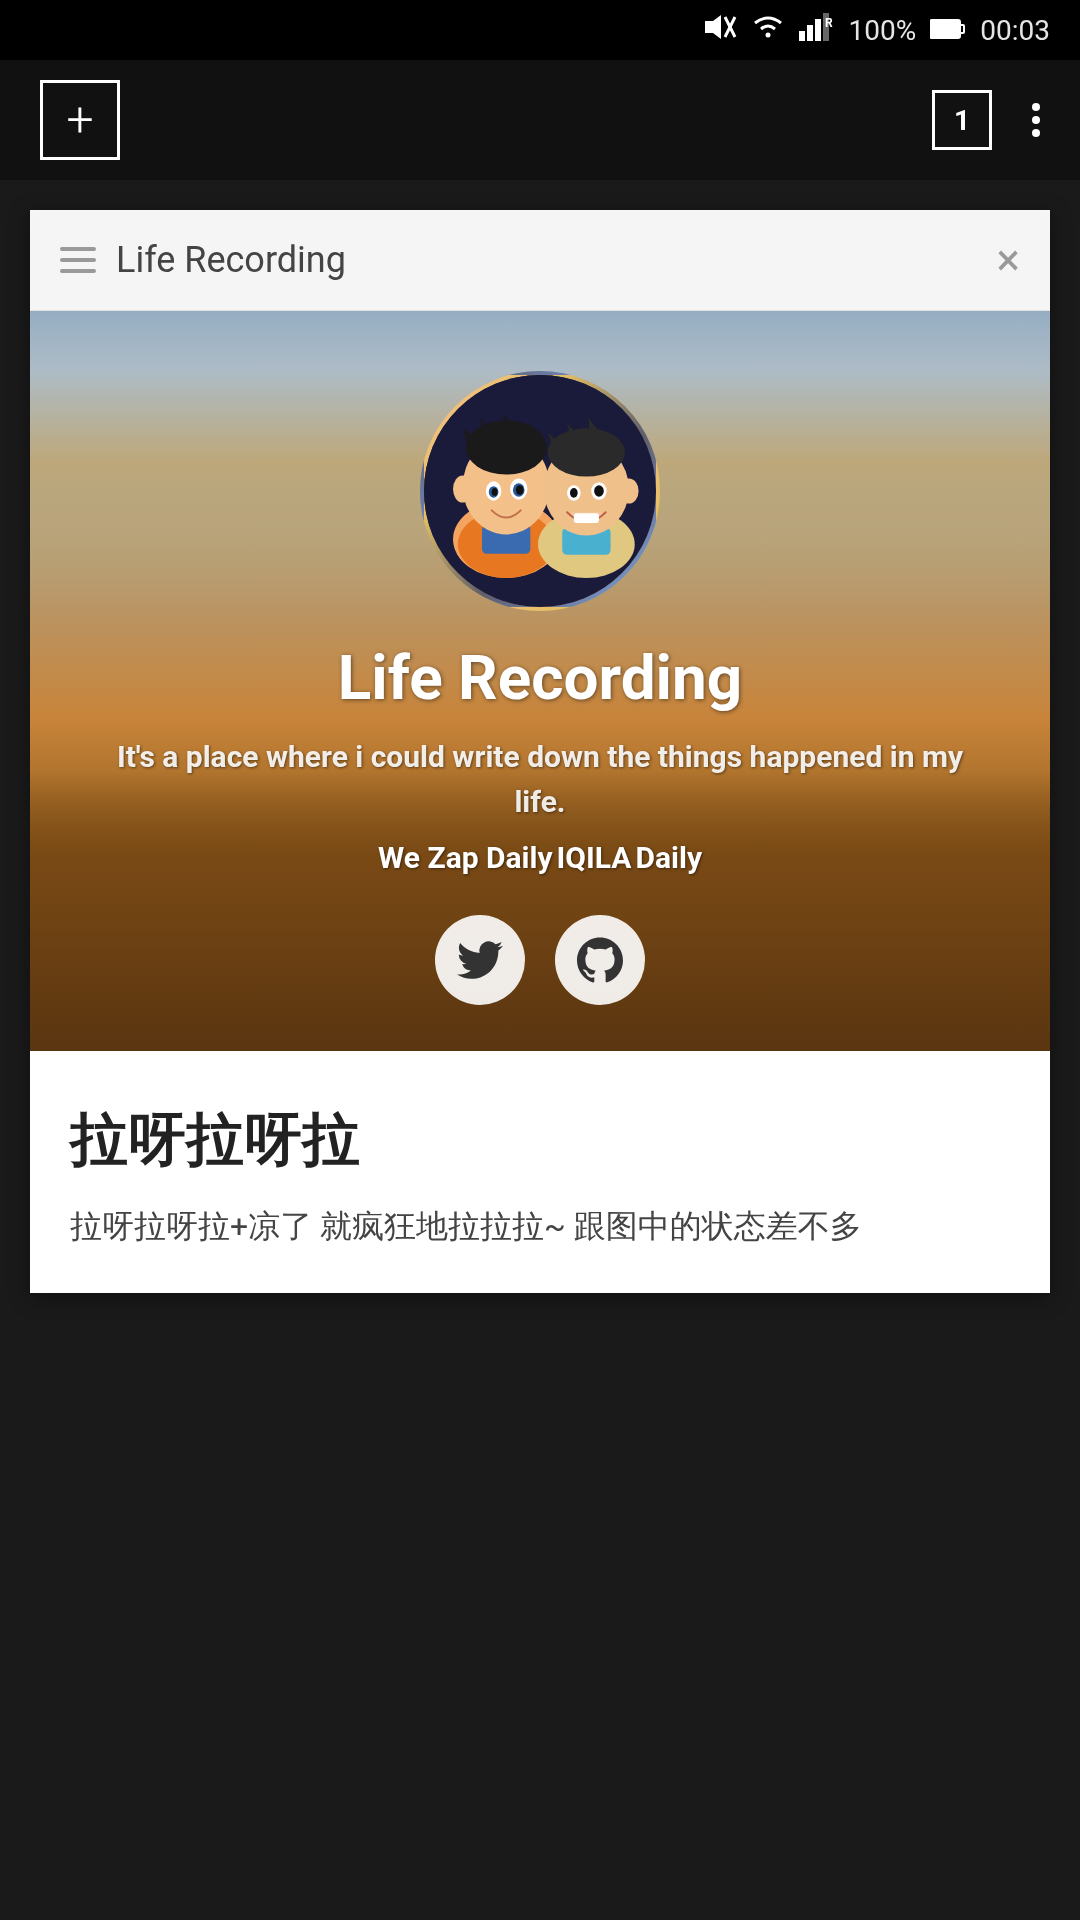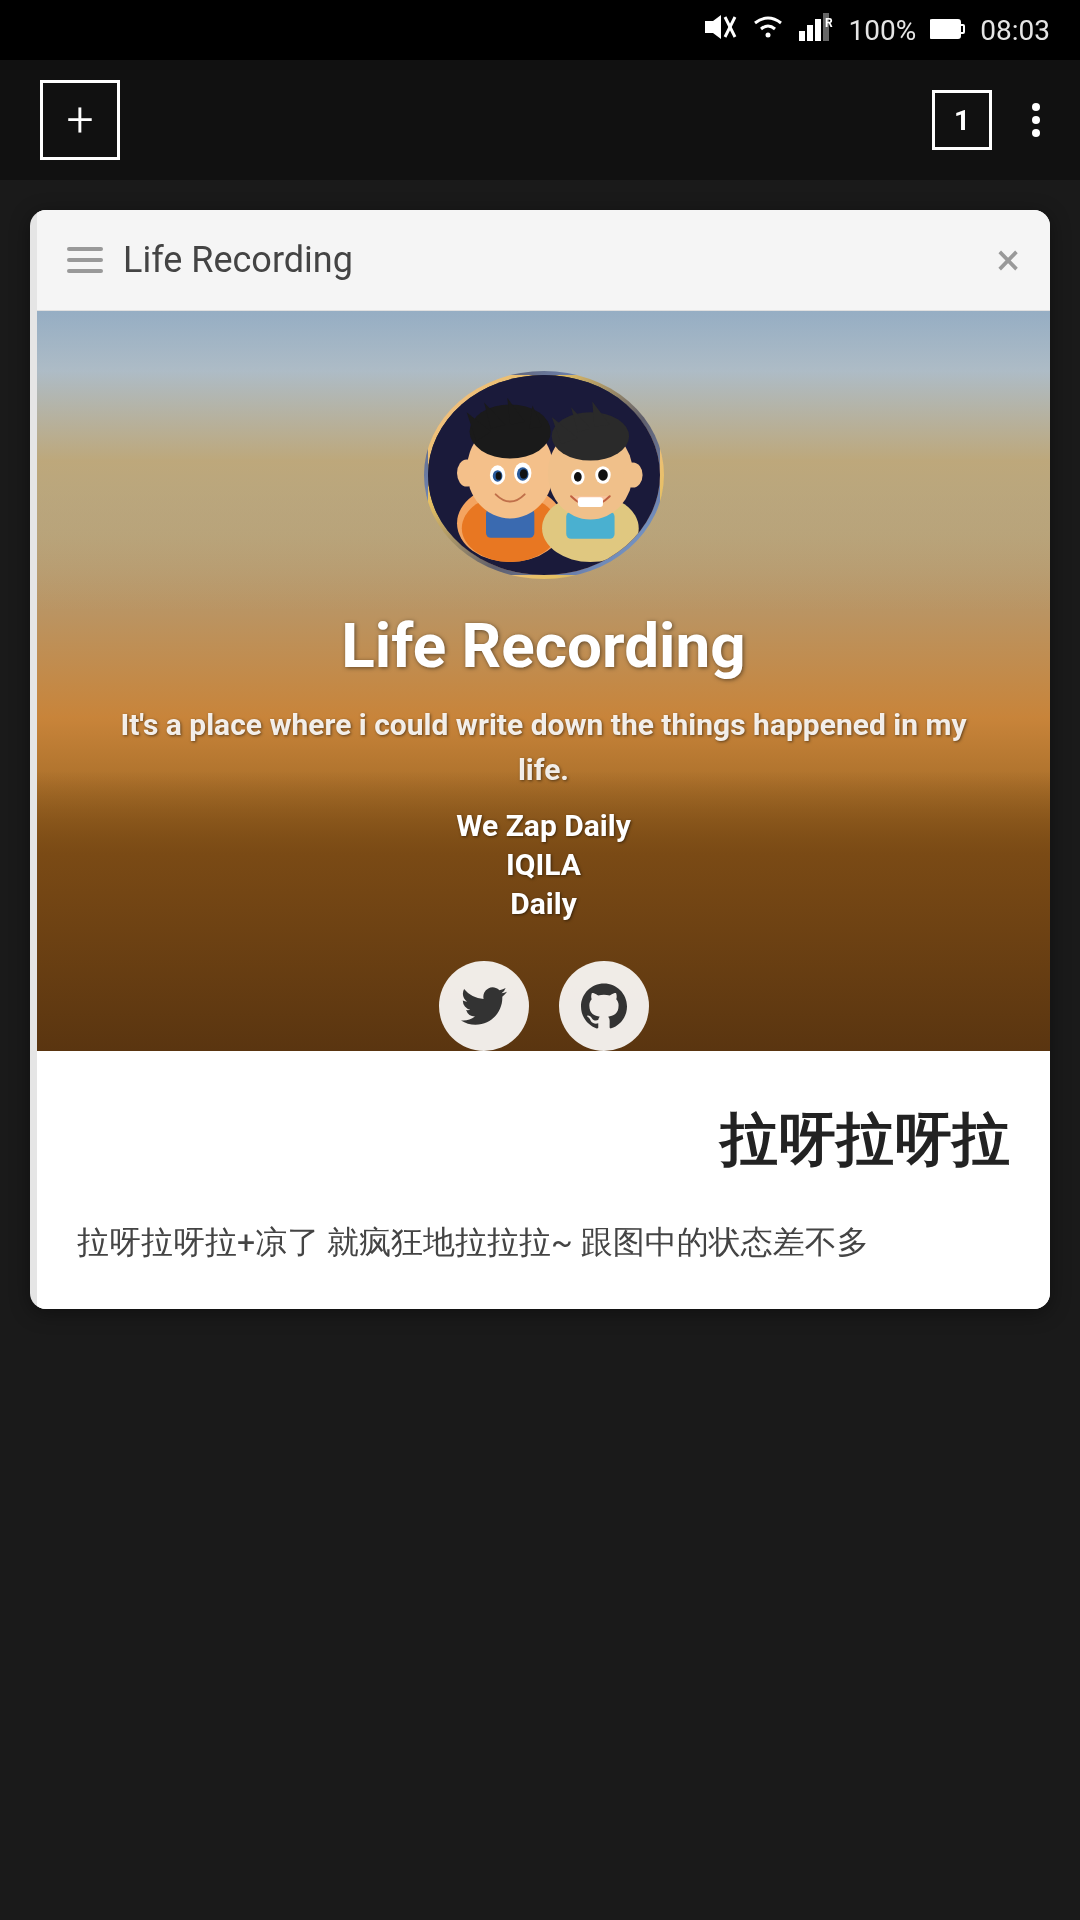--- a/index.html
+++ b/index.html
@@ -105,24 +105,23 @@
 
     
     .main-content {
       padding: 30px;
       background: #1a1a1a;
     }
 
     
     .card {
       background: #e5e5e5;
-      border-radius: 16px;
+      border-radius: 0;
       overflow: hidden;
       box-shadow: 0 4px 20px rgba(0,0,0,0.4);
-      padding-left: 7px;
     }
 
     
     .card-header {
       background: #f5f5f5;
       padding: 28px 30px;
       display: flex;
       align-items: center;
       justify-content: space-between;
       border-bottom: 1px solid #e0e0e0;
@@ -263,21 +262,20 @@
       padding: 0 60px;
       line-height: 1.5;
       text-shadow: 1px 1px 3px rgba(0,0,0,0.5);
       font-weight: bold;
     }
 
     .hero-tags {
       position: relative;
       z-index: 2;
       display: flex;
-      flex-direction: column;
       align-items: center;
       margin-top: 16px;
       gap: 4px;
     }
 
     .hero-tag {
       color: #fff;
       font-size: 30px;
       font-weight: bold;
       text-align: center;
@@ -316,22 +314,21 @@
     
     .post-area {
       background: #fff;
       padding: 50px 40px 40px;
     }
 
     .post-title {
       font-size: 58px;
       color: #222;
       font-weight: bold;
-      margin-bottom: 36px;
-      text-align: right;
+      margin-bottom: 20px;
     }
 
     .post-content {
       font-size: 32px;
       color: #444;
       line-height: 1.7;
     }
   </style>
 </head>
 <body>
@@ -367,21 +364,21 @@
 
     <span class="status-text">100%</span>
     <span class="status-icon">
       <svg width="36" height="22" viewBox="0 0 36 22" fill="none" stroke="white" stroke-width="2">
         <rect x="0" y="2" width="30" height="18" rx="2" ry="2"></rect>
         <rect x="30" y="7" width="4" height="8" rx="1"></rect>
         <rect x="2" y="4" width="26" height="14" fill="white"></rect>
       </svg>
     </span>
 
-    <span class="status-text">08:03</span>
+    <span class="status-text">00:03</span>
   </div>
 </div>
 
 <div class="app-bar">
   <div class="add-button">+</div>
   <div class="app-bar-right">
     <div class="tab-badge">1</div>
     <div class="more-button">
       <div class="dot"></div>
       <div class="dot"></div>

